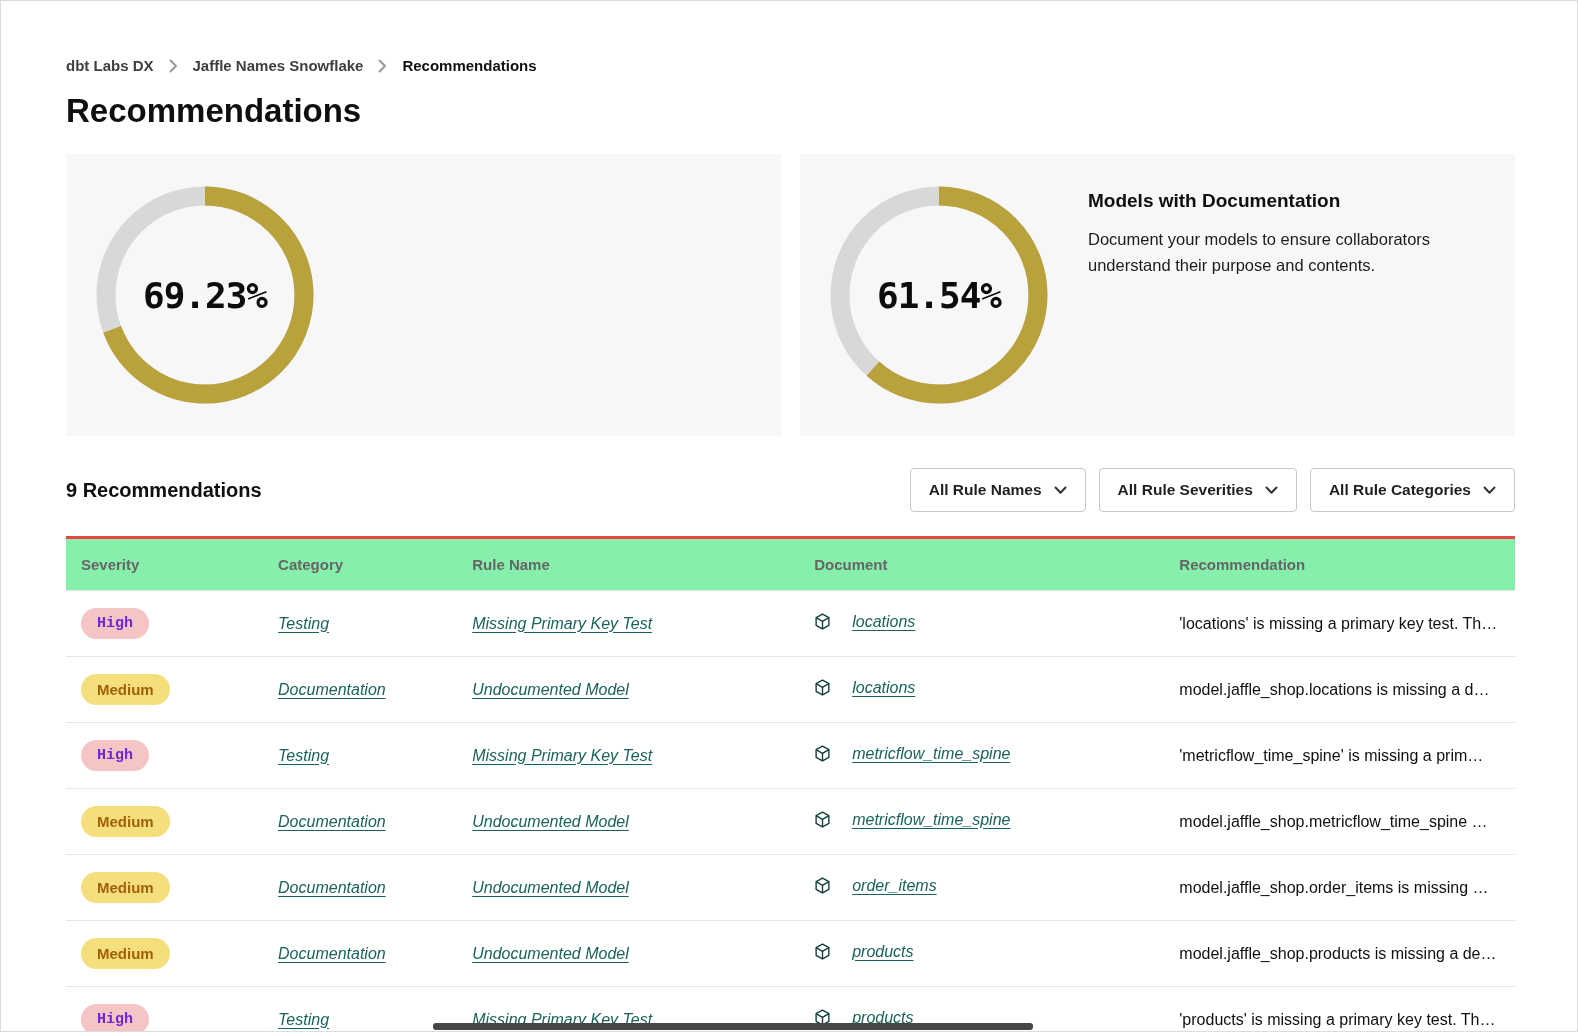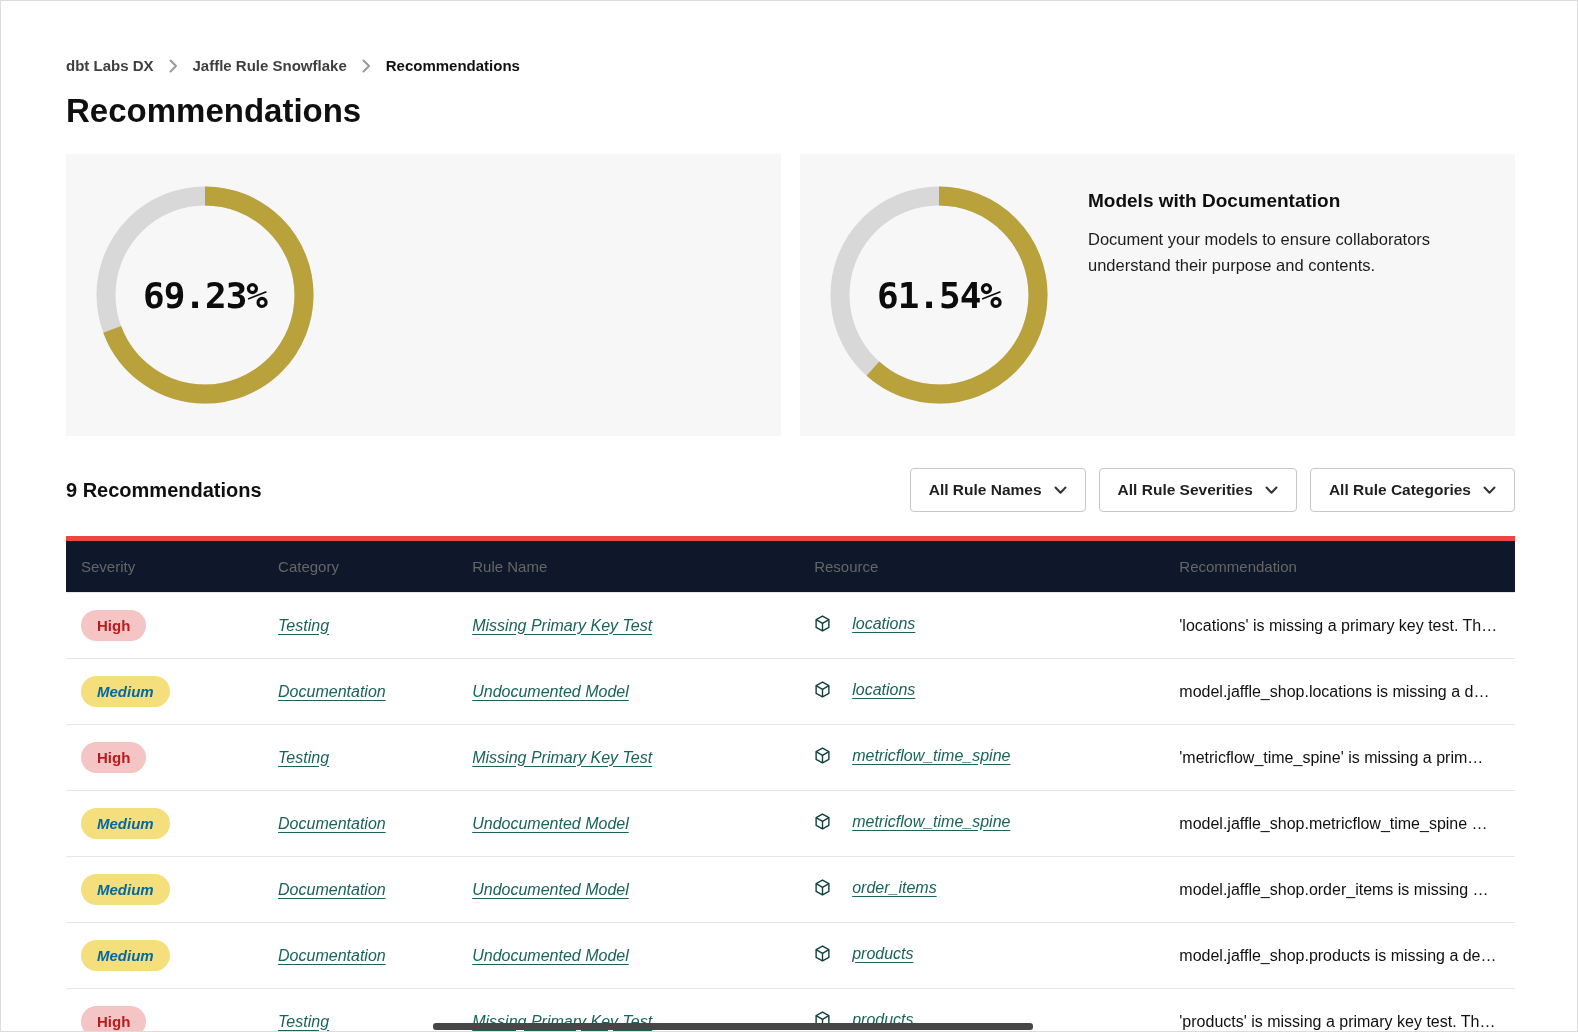--- a/index.html
+++ b/index.html
@@ -61,43 +61,43 @@
     font-family: "Liberation Sans", sans-serif;
     font-size: 15.5px; font-weight: 600; color: #1f1f1f;
     cursor: pointer;
     justify-content: flex-end;
   }
   .filter-btn svg { color: #333; }
 
   
   table { width: 100%; border-collapse: collapse; table-layout: fixed; margin-top: 24px; }
   thead th {
-    background: #0f172a;
+    background: #86efac;
     text-align: left;
-    font-size: 15px; font-weight: 400; color: #666;
+    font-size: 15px; font-weight: 700; color: #666;
     padding: 17px 15px;
-    border-top: 5px solid #ef4444;
+    border-top: 3px solid #ef4444;
     border-bottom: 1px solid #e6e6e6;
   }
   tbody td {
     height: 66px;
     padding: 0 15px;
     border-bottom: 1px solid #e6e6e6;
     font-size: 16px;
     vertical-align: middle;
     white-space: nowrap; overflow: hidden;
   }
   .badge {
     display: inline-block;
     padding: 7px 16px;
     border-radius: 999px;
     font-size: 15px; font-weight: 700;
   }
-  .badge-high { background: #f5c4c4; color: #b91c1c; }
-  .badge-medium { background: #f4df7c; color: #0369a1; font-style: italic; }
+  .badge-high { background: #f5c4c4; color: #6d28d9; font-family: Liberation Mono, monospace; }
+  .badge-medium { background: #f4df7c; color: #a16207; }
   .link {
     color: #1a635b;
     text-decoration: underline;
     text-underline-offset: 3px;
     cursor: pointer;
     font-size: 16px;
     font-style: italic;
   }
   .resource-cell { display: inline-flex; align-items: center; gap: 21px; }
   .cube { display: inline-flex; color: #123f3a; }
@@ -117,21 +117,21 @@
 <div class="page">
   <div class="container">
 
     <nav class="breadcrumb">
       <a class="crumb">dbt Labs DX</a>
       <span class="crumb-sep">
         <svg width="9" height="14" viewBox="0 0 9 14" fill="none">
             <path d="M1.5 1.5 L7 7 L1.5 12.5" stroke="currentColor" stroke-width="2" stroke-linecap="round" stroke-linejoin="round"></path>
           </svg>
       </span>
-      <a class="crumb">Jaffle Rule Snowflake</a>
+      <a class="crumb">Jaffle Names Snowflake</a>
       <span class="crumb-sep">
         <svg width="9" height="14" viewBox="0 0 9 14" fill="none">
             <path d="M1.5 1.5 L7 7 L1.5 12.5" stroke="currentColor" stroke-width="2" stroke-linecap="round" stroke-linejoin="round"></path>
           </svg>
       </span>
       <span class="crumb current">Recommendations</span>
     </nav>
 
     <h1 class="page-title">Recommendations</h1>
 
@@ -193,21 +193,21 @@
         <col style="width:13.4%">
         <col style="width:23.6%">
         <col style="width:25.2%">
         <col style="width:24.2%">
       </colgroup>
       <thead>
         <tr>
           <th>Severity</th>
           <th>Category</th>
           <th>Rule Name</th>
-          <th>Resource</th>
+          <th>Document</th>
           <th>Recommendation</th>
         </tr>
       </thead>
       <tbody>
   <tr>
     <td>
       <span class="badge badge-high">High</span>
     </td>
     <td>
       <a class="link">Testing</a>

